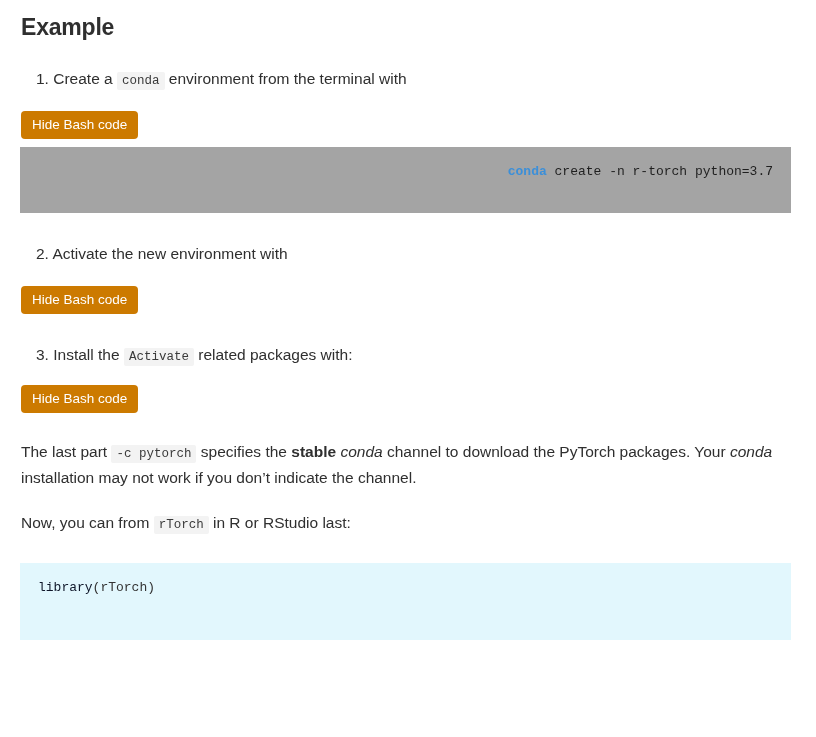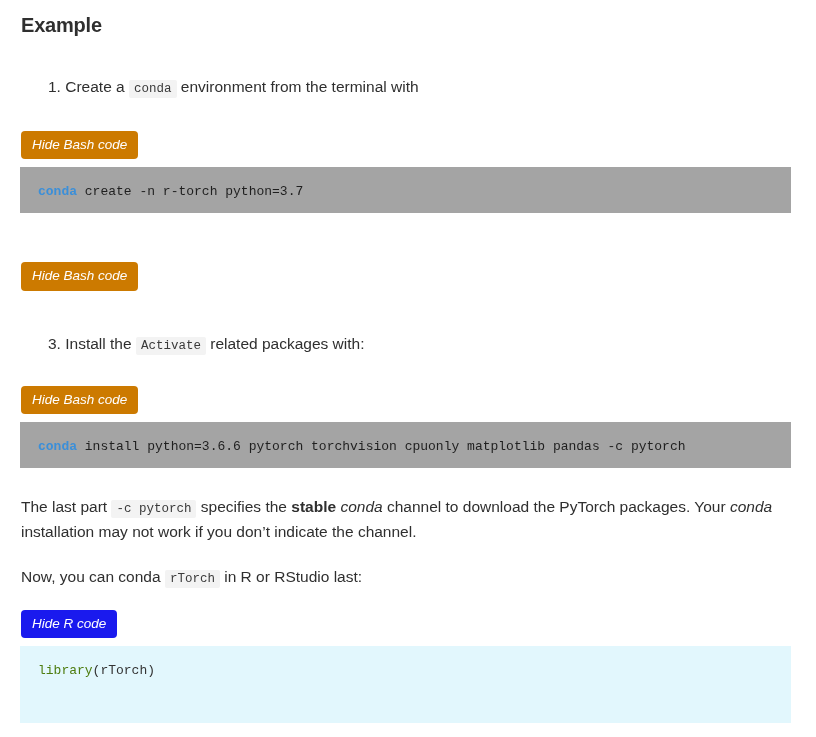--- a/index.html
+++ b/index.html
@@ -17,36 +17,36 @@
   .page {
     position: relative;
     width: 816px;
     height: 737px;
     box-sizing: border-box;
     padding: 0;
   }
   .page-title {
     margin: 0;
     padding: 14px 0 0 21px;
-    font-size: 20px;
+    font-size: 23px;
     font-weight: bold;
     color: #2f2f2f;
     letter-spacing: -0.2px;
   }
   .steps {
     margin: 0;
     padding: 0;
     list-style: none;
   }
   .step-item {
     margin: 0;
     padding: 0;
   }
   .step-text {
-    margin: 12px;
+    margin: 0;
     padding: 0 0 0 36px;
     font-size: 15.5px;
     line-height: 1.5;
     color: #2f2f2f;
   }
   .step-num {
     display: inline;
   }
   .para {
     margin: 0;
@@ -68,55 +68,55 @@
     display: inline-block;
     border: 0;
     cursor: pointer;
     font-family: "Liberation Sans", sans-serif;
     font-size: 13.5px;
     color: #ffffff;
     padding: 7px 11px 8px 11px;
     border-radius: 4px;
     line-height: 1;
     margin: 0 0 0 21px;
-    font-style: italic;
   }
   .toggle-btn.bash {
     background: #cc7a00;
   }
   .toggle-btn.r {
     background: #1a1aee;
   }
   .code-block {
     box-sizing: border-box;
     margin: 8px 25px 0 20px;
     padding: 16px 18px 16px 18px;
     font-family: "Liberation Mono", "DejaVu Sans Mono", monospace;
     font-size: 13px;
     line-height: 1.35;
     white-space: pre;
     overflow: hidden;
   }
   .code-block.bash {
     background: #a4a4a4;
     color: #1f1f1f;
-    height: 46px;
+    height: 66px;
+    text-align: right;
   }
   .code-block.r {
     background: #e2f7fd;
     color: #333333;
     height: 77px;
     margin-bottom: 0;
   }
   .kw-conda {
     color: #3b8fd9;
     font-weight: bold;
   }
   .kw-fn {
-    color: #4d7c0f;
+    color: #0f172a;
   }
   .gap-18 { height: 18px; }
   .gap-20 { height: 20px; }
   .gap-26 { height: 26px; }
   .gap-29 { height: 29px; }
   em.it { font-style: italic; }
   strong.bd { font-weight: bold; }
 </style>
 </head>
 <body>
@@ -134,47 +134,48 @@
     </li>
 
     <div class="gap-20"></div>
 
     <button class="toggle-btn bash">Hide Bash code</button>
 
     <div class="code-block bash"><span class="kw-conda">conda</span><span> create -n r-torch python=3.7</span></div>
 
     <div class="gap-29"></div>
 
+    <li class="step-item">
+      <p class="step-text"><span class="step-num">2.</span> <span>Activate the new environment with</span></p>
+    </li>
 
     <div class="gap-20"></div>
 
     <button class="toggle-btn bash">Hide Bash code</button>
 
 
     <div class="gap-29"></div>
 
     <li class="step-item">
       <p class="step-text"><span class="step-num">3.</span> <span>Install the</span> <code class="inline">Activate</code> <span>related packages with:</span></p>
     </li>
 
     <div class="gap-18"></div>
 
     <button class="toggle-btn bash">Hide Bash code</button>
 
-    <div class="code-block bash"><span class="kw-conda">conda</span><span> install python=3.6.6 pytorch torchvision cpuonly matplotlib pandas -c pytorch</span></div>
 
   </ol>
 
   <div class="gap-26"></div>
 
   <p class="para"><span>The last part</span> <code class="inline">-c pytorch</code> <span>specifies the</span> <strong class="bd">stable</strong> <em class="it">conda</em> <span>channel to download the PyTorch packages. Your</span> <em class="it">conda</em> <span>installation may not work if you don’t indicate the channel.</span></p>
 
   <div class="gap-20"></div>
 
-  <p class="para"><span>Now, you can conda</span> <code class="inline">rTorch</code> <span>in R or RStudio last:</span></p>
+  <p class="para"><span>Now, you can from</span> <code class="inline">rTorch</code> <span>in R or RStudio last:</span></p>
 
   <div class="gap-20"></div>
 
-  <button class="toggle-btn r">Hide R code</button>
 
   <div class="code-block r"><span class="kw-fn">library</span><span>(rTorch)</span></div>
 
 </div>
 
 </body></html>

